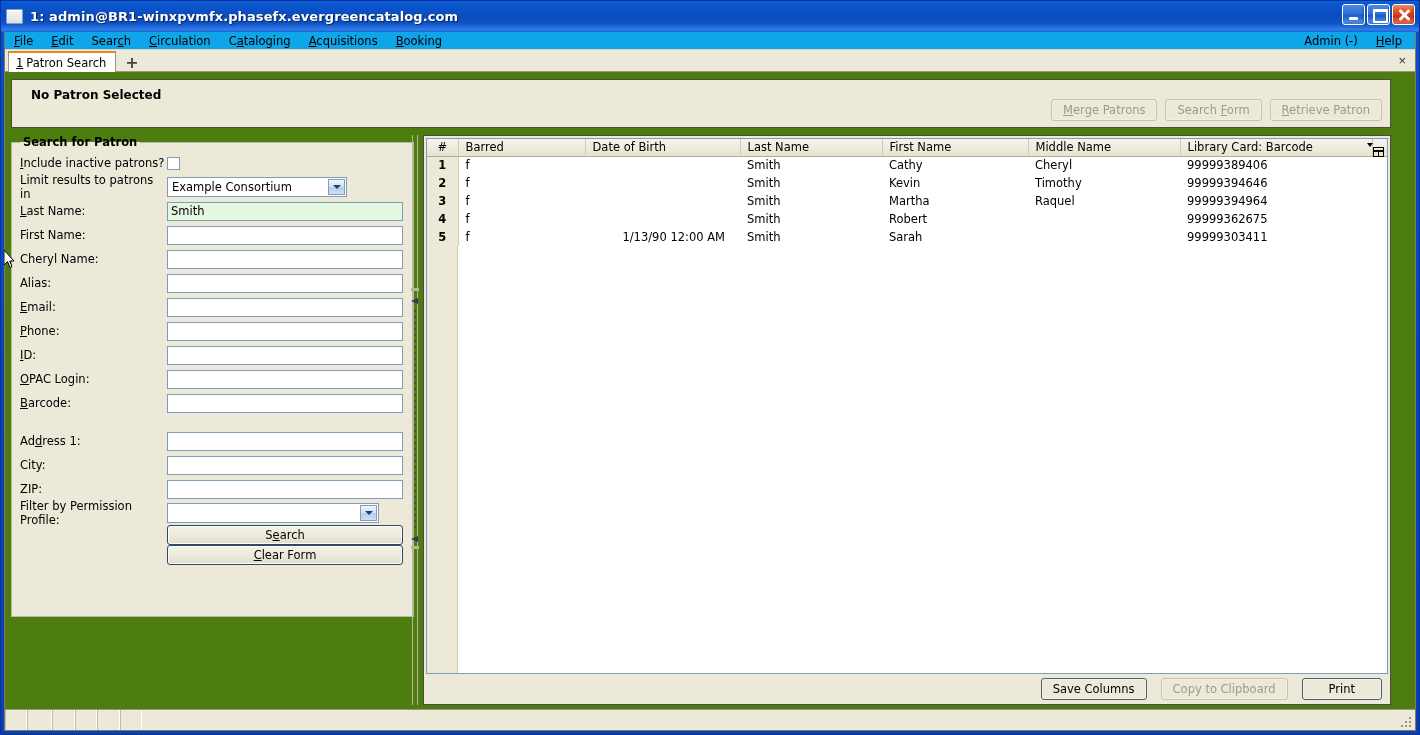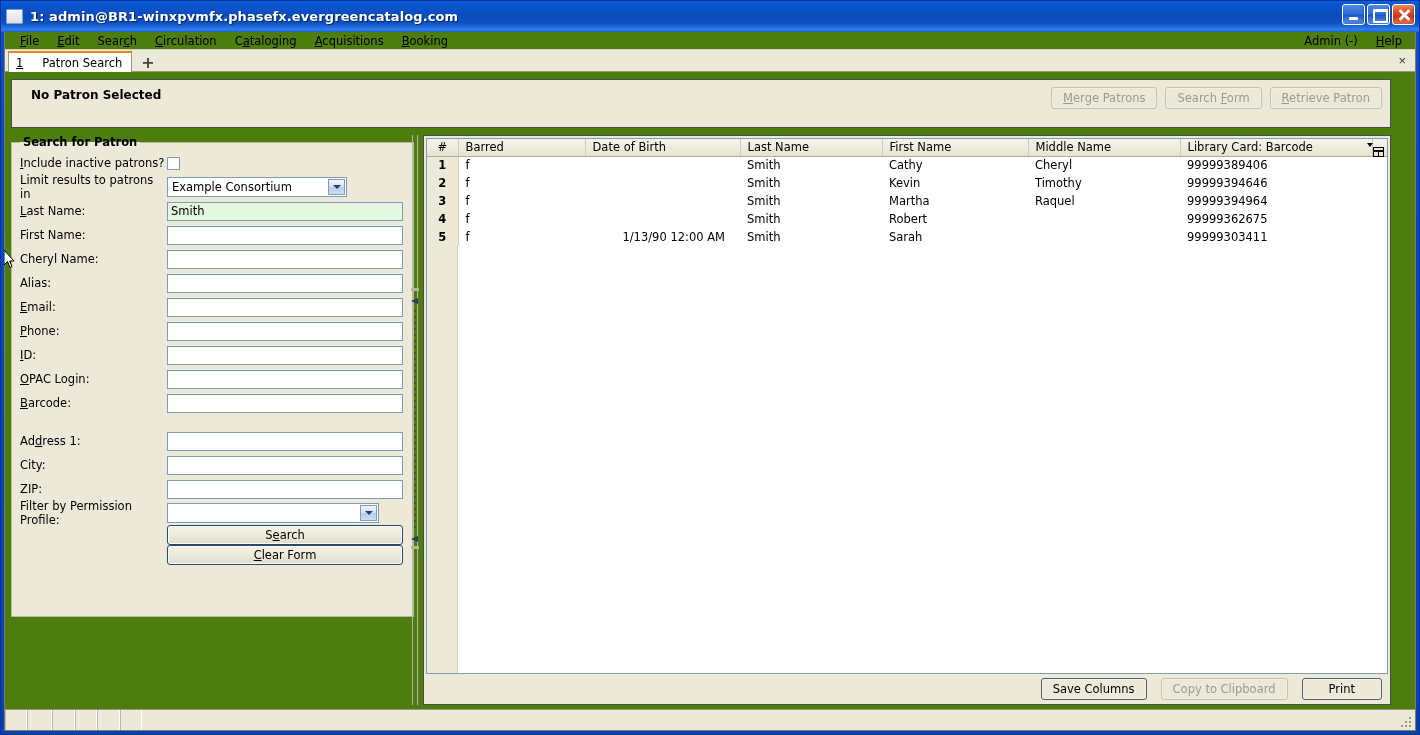--- a/index.html
+++ b/index.html
@@ -84,23 +84,22 @@
     background: #ece9d8;
     display: flex; flex-direction: column;
     border: 1px solid #7c7a68;
     border-top: none;
     overflow: hidden;
   }
 
   
   .menubar {
     height: 18px; flex: 0 0 18px;
-    background: #4d7c0f;
+    background: #0ea5e9;
     display: flex; align-items: center;
-    padding-left: 6px;
     border-bottom: 1px solid #d9d5c0;
     position: relative;
   }
   .menuitem {
     padding: 1px 9px;
     font-size: 11.5px; color: #000;
     cursor: default; white-space: nowrap;
   }
   .menu-right {
     position: absolute; right: 4px; top: 0;
@@ -154,21 +153,21 @@
   .patron-bar {
     height: 49px; flex: 0 0 49px;
     border: 1px solid #4a4a4a;
     background: #ece9d8;
     display: flex; align-items: flex-start;
     padding: 8px 7px 0 19px;
     position: relative;
   }
   .patron-title { font-size: 12px; font-weight: bold; color: #000; }
   .patron-btns {
-    position: absolute; right: 8px; top: 7px;
+    position: absolute; right: 8px; top: 19px;
     display: flex; gap: 8px; text-align: right;
   }
   .btn {
     font-family: "DejaVu Sans", "Liberation Sans", sans-serif;
     font-size: 11.5px;
     background: #ece9d8;
     border: 1px solid #4f5d75;
     border-radius: 3px;
     padding: 3px 11px;
     cursor: default;
@@ -473,21 +472,21 @@
       <div class="menuitem"><span class="mnemo">B</span>ooking</div>
       <div class="menu-right">
         <div class="menuitem">Admin (-)</div>
         <div class="menuitem"><span class="mnemo">H</span>elp</div>
       </div>
     </div>
 
     <div class="tabbar">
       <div class="tab">
         <span class="mnemo">1</span>
-        <span style="margin-left:19px">Patron Search</span>
+        <span style="margin-left:3px">Patron Search</span>
       </div>
       <div class="tab-plus">+</div>
       <div class="tabbar-close">×</div>
     </div>
 
     <div class="content">
 
       <div class="patron-bar">
         <div class="patron-title">No Patron Selected</div>
         <div class="patron-btns">

